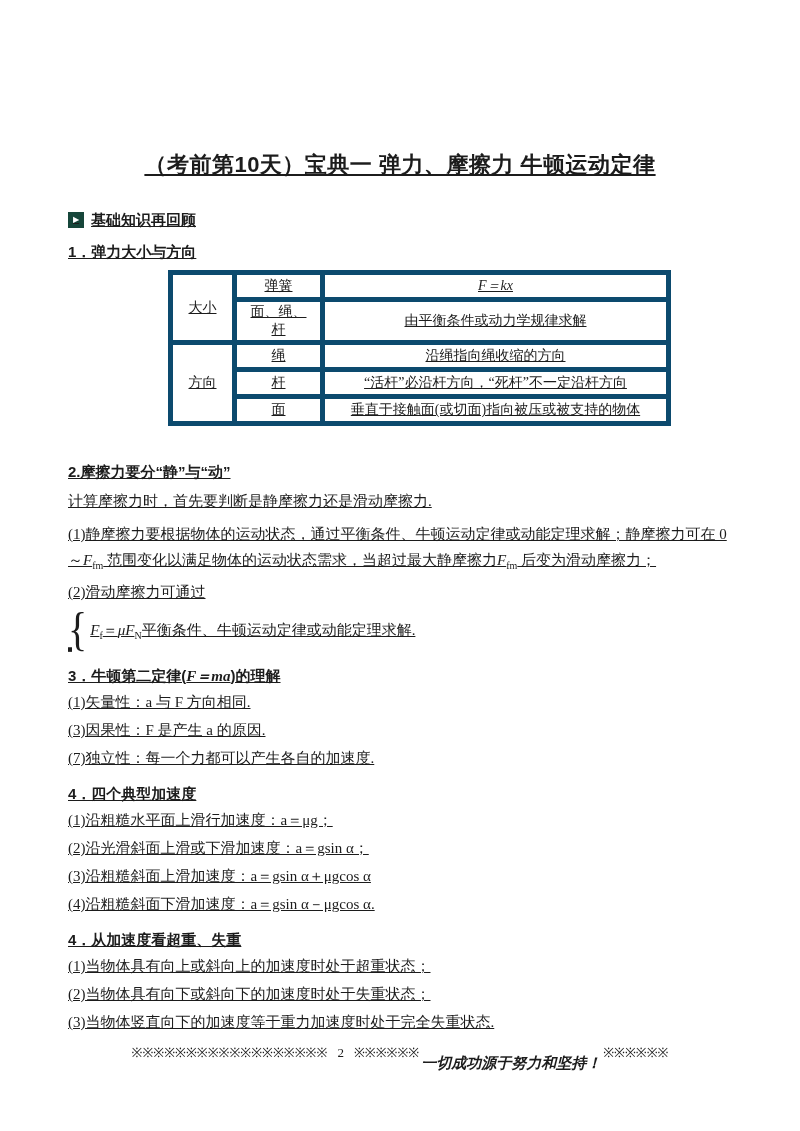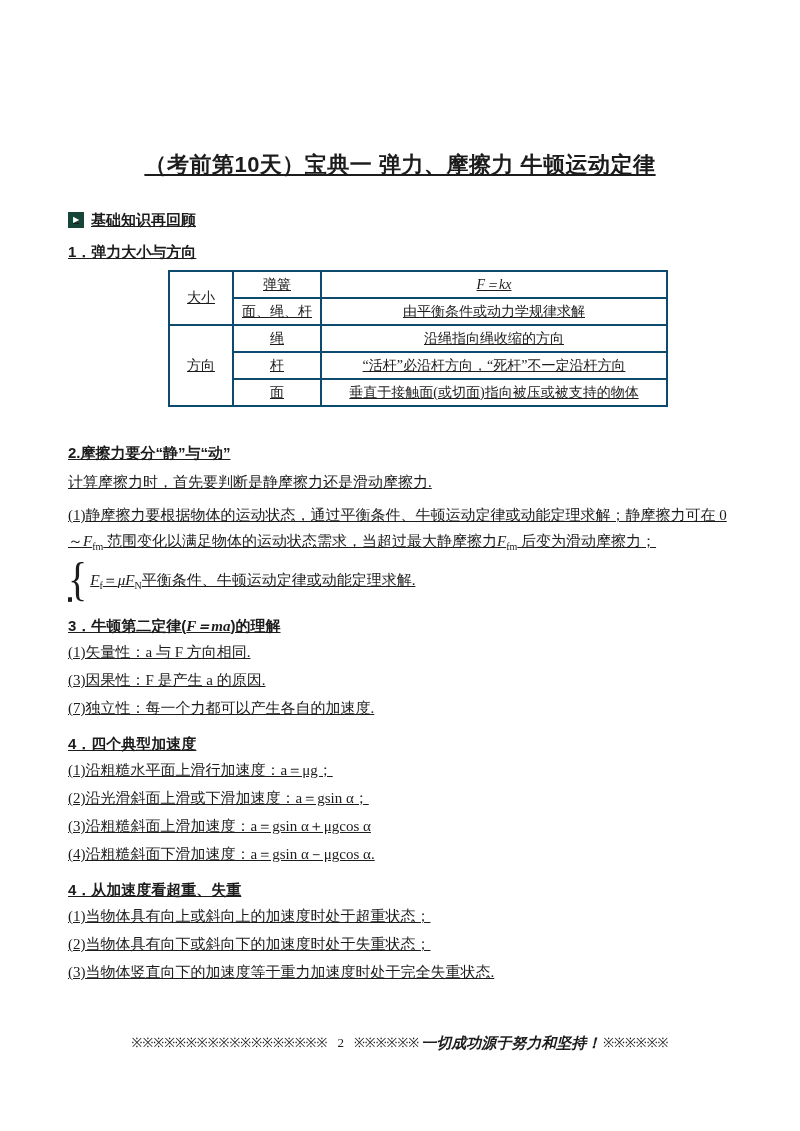--- a/index.html
+++ b/index.html
@@ -42,21 +42,21 @@
   .h2.sec3  { margin-top:12px; }
   .h2.sec4  { margin-top:14px; }
   .h2.sec5  { margin-top:14px; }
 
   table.tbl {
     margin:8px 0 0 100px;
     border-collapse:collapse;
     font-size:14px;
   }
   table.tbl td {
-    border:2px solid #0c4a6e;
+    border:5px solid #0c4a6e;
     text-align:center; vertical-align:middle;
     height:27px; padding:1px 8px;
     line-height:18px;
   }
   .col-group { width:64px; }
   .col-type  { width:88px; }
   .col-desc  { width:346px; }
 
   .para { font-size:15px; line-height:23px; margin-top:8px; }
   .para.wrap { line-height:26px; }
@@ -74,21 +74,21 @@
   .brace-lines { display:flex; flex-direction:row; justify-content:center; }
   .brace-line { font-size:15px; line-height:22px; }
 
   .footer {
     position:absolute; top:1034px; left:0; width:800px;
     display:flex; justify-content:center; align-items:center;
     font-size:13px; line-height:18px; white-space:nowrap;
   }
   .footer .gap-l { margin:0 10px; }
   .footer-right { display:inline-flex; align-items:center; }
-  .slogan { font-weight:bold; font-style:italic; font-size:15px; padding:0 2px; }
+  .slogan { font-weight:bold; font-style:italic; font-size:15px; padding:0 2px;margin-top:20px; }
 </style>
 </head>
 <body>
 
 <div class="page">
 
   <h1 class="title">（考前第10天）宝典一 弹力、摩擦力 牛顿运动定律</h1>
 
   <div class="banner">
     <span class="banner-icon">▶</span>
@@ -128,20 +128,21 @@
       </tr>
     </tbody>
   </table>
 
   <h2 class="h2 sec2">2.摩擦力要分“静”与“动”</h2>
 
   <p class="para">计算摩擦力时，首先要判断是静摩擦力还是滑动摩擦力.</p>
 
   <p class="para wrap"><span>(1)静摩擦力要根据物体的运动状态，通过平衡条件、牛顿运动定律或动能定理求解；静摩擦力可在 0～</span><span class="math">F</span><sub>fm</sub><span> 范围变化以满足物体的运动状态需求，当超过最大静摩擦力</span><span class="math">F</span><sub>fm</sub><span> 后变为滑动摩擦力；</span></p>
 
+  <p class="para">(2)滑动摩擦力可通过</p>
 
   <div class="brace-block">
     <span class="brace-glyph">{</span>
     <div class="brace-lines">
       <div class="brace-line"><span class="math">F</span><sub>f</sub><span>＝</span><span class="math">μF</span><sub>N</sub></div>
       <div class="brace-line">平衡条件、牛顿运动定律或动能定理求解.</div>
     </div>
   </div>
 
   <h2 class="h2 sec3"><span>3．牛顿第二定律(</span><span class="math">F＝ma</span><span>)的理解</span></h2>

